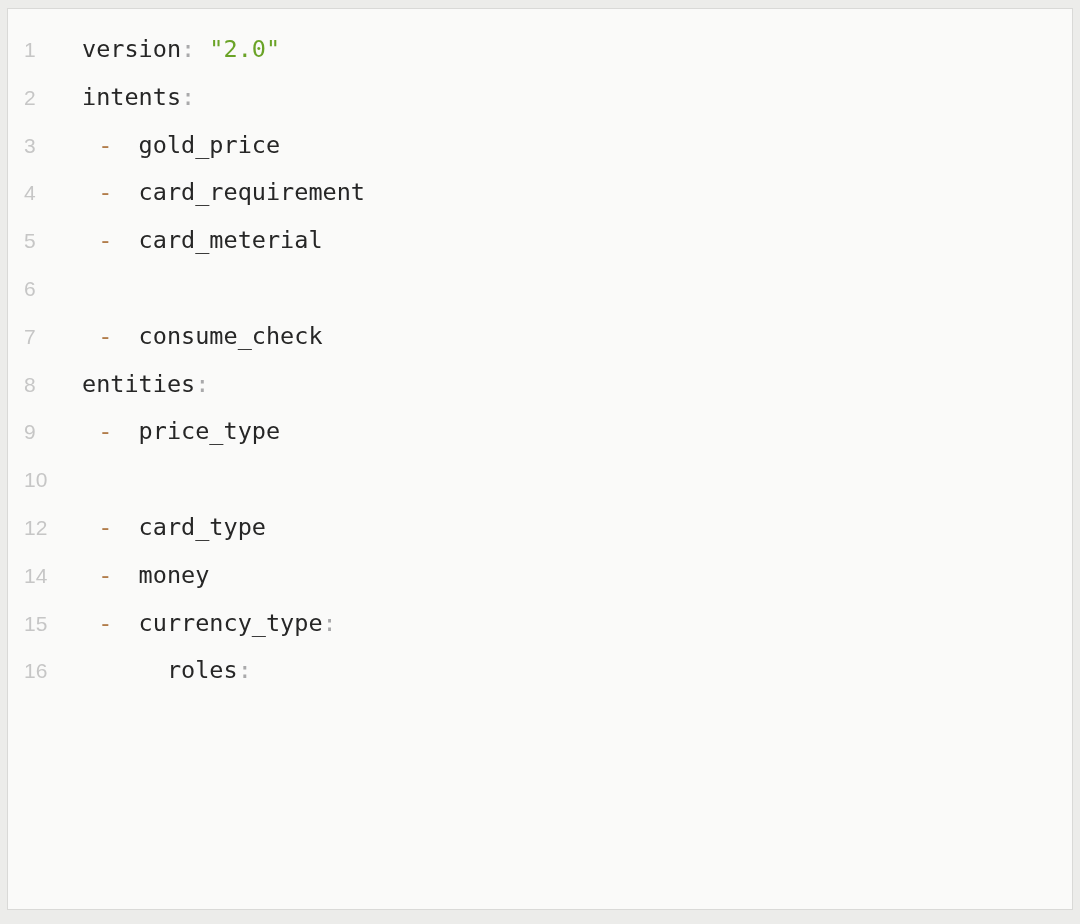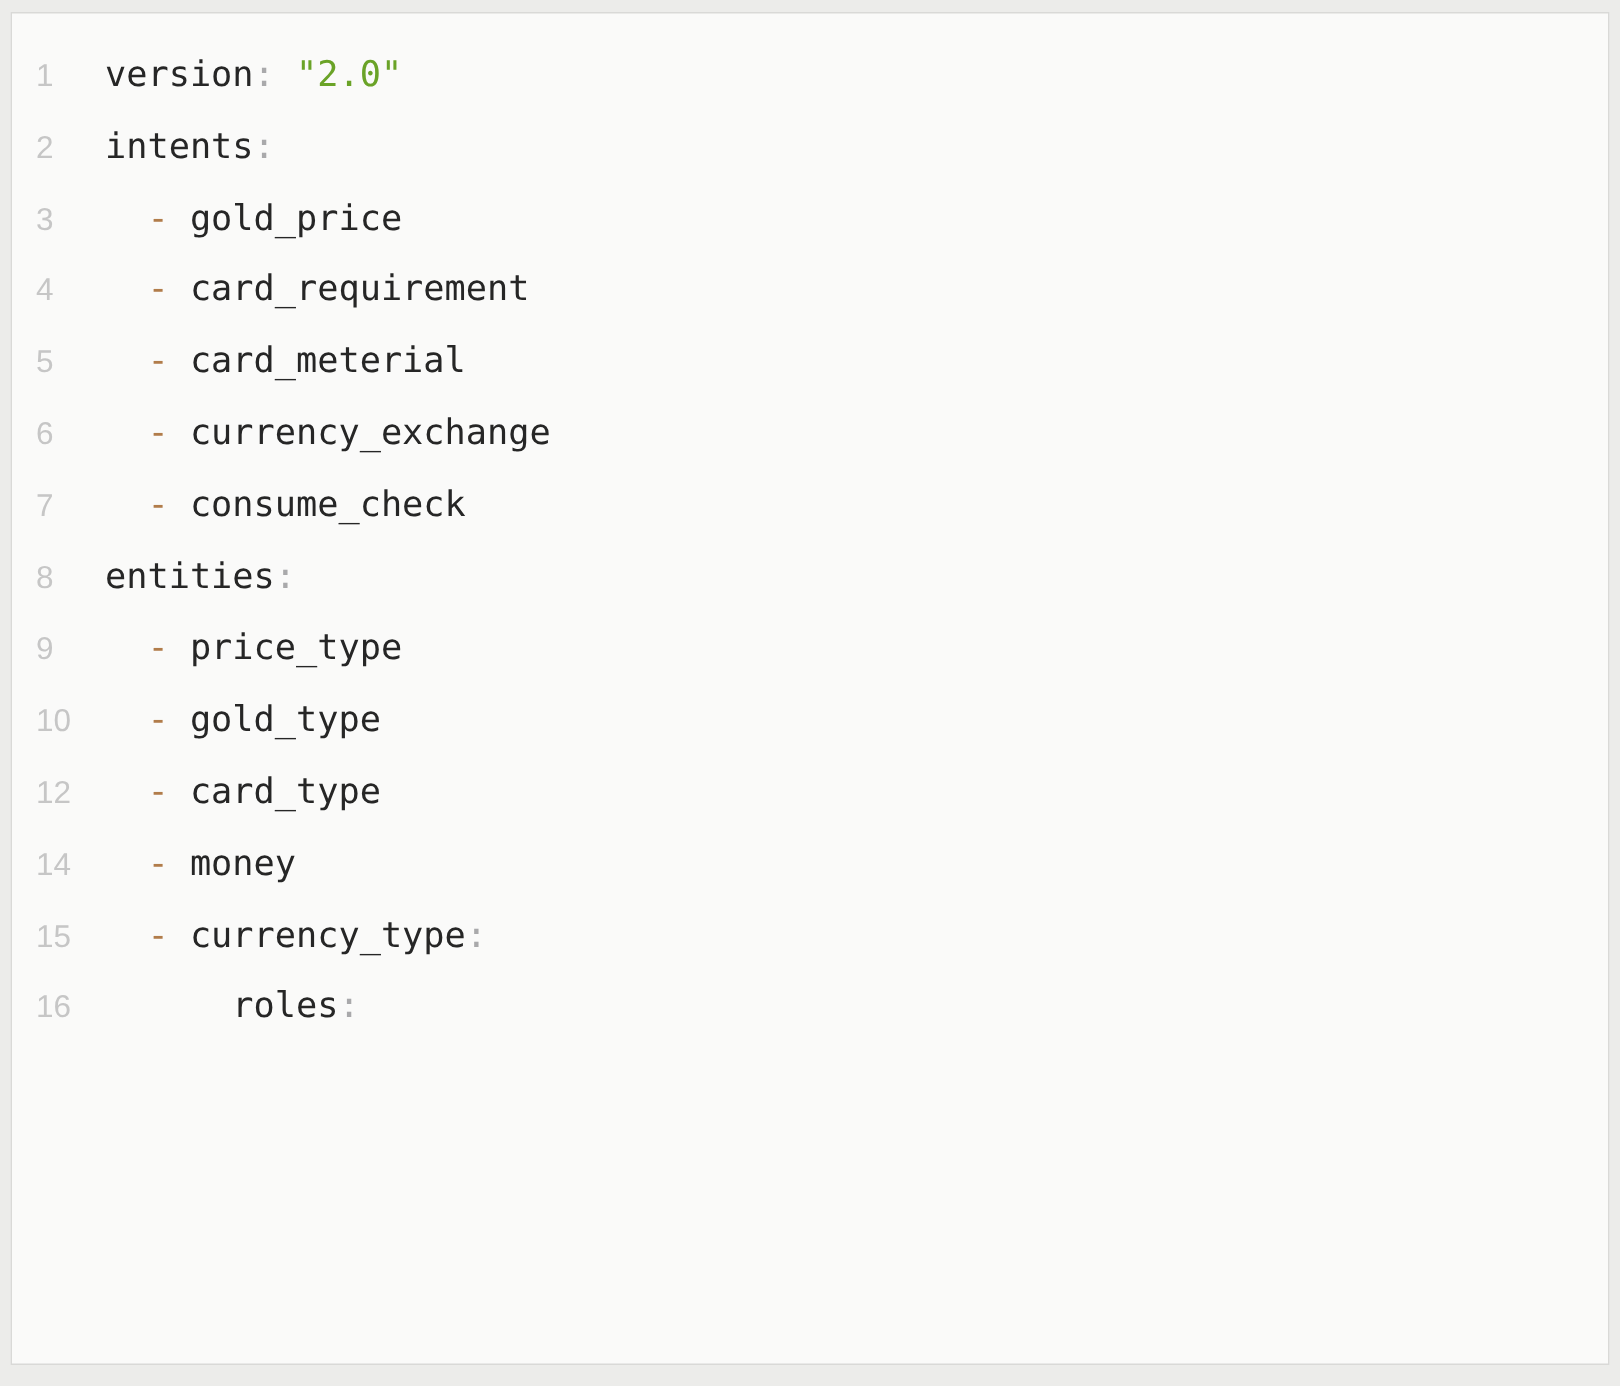--- a/index.html
+++ b/index.html
@@ -50,40 +50,40 @@
     font-size: 21px;
     color: var(--line-number);
     user-select: none;
   }
   .lc {
     font-family: "DejaVu Sans Mono", "Liberation Mono", monospace;
     font-size: 23.5px;
     color: var(--token-ident);
     white-space: pre;
   }
-  .tk-id { color: var(--token-ident); }
+  .tk-id { color: var(--token-ident); margin-left: 12px; }
   .tk-pu { color: var(--token-punct); }
   .tk-da { color: var(--token-dash); }
   .tk-st { color: var(--token-string); }
   .tk-kw { color: var(--token-keyword); }
   .tk-ws { }
 </style>
 </head>
 <body>
 
 <div class="code-card">
   <div class="lines">
       <div class="line"><span class="ln">1</span><span class="lc"><span class="tk-id">version</span><span class="tk-pu">:</span><span class="tk-ws"> </span><span class="tk-st">"2.0"</span></span></div>
       <div class="line"><span class="ln">2</span><span class="lc"><span class="tk-id">intents</span><span class="tk-pu">:</span></span></div>
       <div class="line"><span class="ln">3</span><span class="lc"><span class="tk-ws">  </span><span class="tk-da">-</span><span class="tk-id"> gold_price</span></span></div>
       <div class="line"><span class="ln">4</span><span class="lc"><span class="tk-ws">  </span><span class="tk-da">-</span><span class="tk-id"> card_requirement</span></span></div>
       <div class="line"><span class="ln">5</span><span class="lc"><span class="tk-ws">  </span><span class="tk-da">-</span><span class="tk-id"> card_meterial</span></span></div>
-      <div class="line"><span class="ln">6</span><span class="lc"><span class="tk-ws">  </span><span class="tk-da">-</span><span class="tk-id"> currency_exchange</span></span></div>
+      <div class="line"><span class="ln">6</span></div>
       <div class="line"><span class="ln">7</span><span class="lc"><span class="tk-ws">  </span><span class="tk-da">-</span><span class="tk-id"> consume_check</span></span></div>
       <div class="line"><span class="ln">8</span><span class="lc"><span class="tk-id">entities</span><span class="tk-pu">:</span></span></div>
       <div class="line"><span class="ln">9</span><span class="lc"><span class="tk-ws">  </span><span class="tk-da">-</span><span class="tk-id"> price_type</span></span></div>
-      <div class="line"><span class="ln">10</span><span class="lc"><span class="tk-ws">  </span><span class="tk-da">-</span><span class="tk-id"> gold_type</span></span></div>
+      <div class="line"><span class="ln">10</span></div>
       <div class="line"><span class="ln">12</span><span class="lc"><span class="tk-ws">  </span><span class="tk-da">-</span><span class="tk-id"> card_type</span></span></div>
       <div class="line"><span class="ln">14</span><span class="lc"><span class="tk-ws">  </span><span class="tk-da">-</span><span class="tk-id"> money</span></span></div>
       <div class="line"><span class="ln">15</span><span class="lc"><span class="tk-ws">  </span><span class="tk-da">-</span><span class="tk-id"> currency_type</span><span class="tk-pu">:</span></span></div>
       <div class="line"><span class="ln">16</span><span class="lc"><span class="tk-ws">      </span><span class="tk-id">roles</span><span class="tk-pu">:</span></span></div>
     </div>
 </div>
 
 </body></html>

